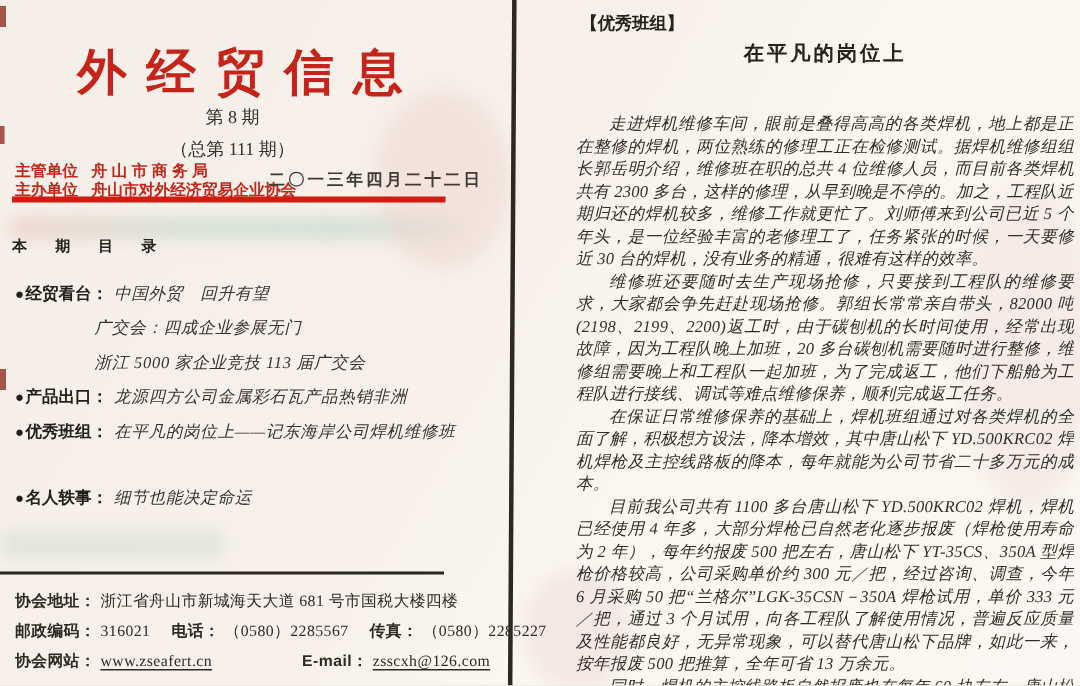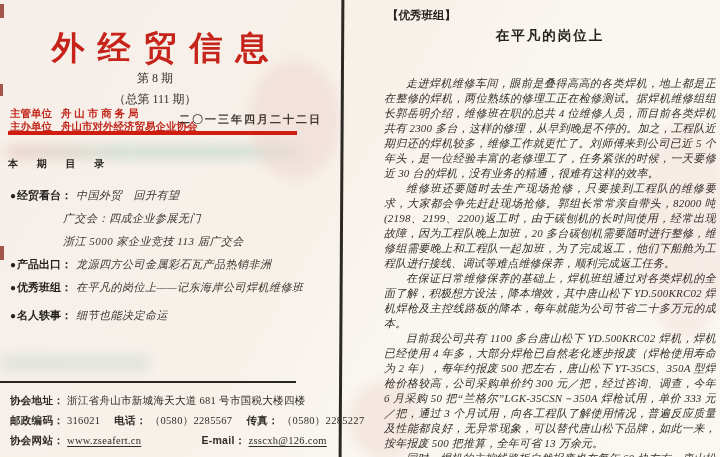--- a/index.html
+++ b/index.html
@@ -108,21 +108,21 @@
     </div>
     <div class="toc-row toc-sub" style="top:234px;">
       <span class="txt">浙江 5000 家企业竞技 113 届广交会</span>
     </div>
     <div class="toc-row" style="top:280px;">
       <span class="bullet">●</span><span class="cat">优秀班组：</span><span class="txt">在平凡的岗位上——记东海岸公司焊机维修班</span>
     </div>
     <div class="toc-row" style="top:257px;">
       <span class="bullet">●</span><span class="cat">产品出口：</span><span class="txt">龙源四方公司金属彩石瓦产品热销非洲</span>
     </div>
-    <div class="toc-row" style="top:308px;text-align:right;">
+    <div class="toc-row" style="top:324px;text-align:right;">
       <span class="bullet">●</span><span class="cat">名人轶事：</span><span class="txt">细节也能决定命运</span>
     </div>
 
     <div class="black-rule"></div>
 
     <div class="foot-line f1">
       <span class="flbl">协会地址：</span><span>浙江省舟山市新城海天大道 681 号市国税大楼四楼</span>
     </div>
 
     <div class="foot-line f2">

